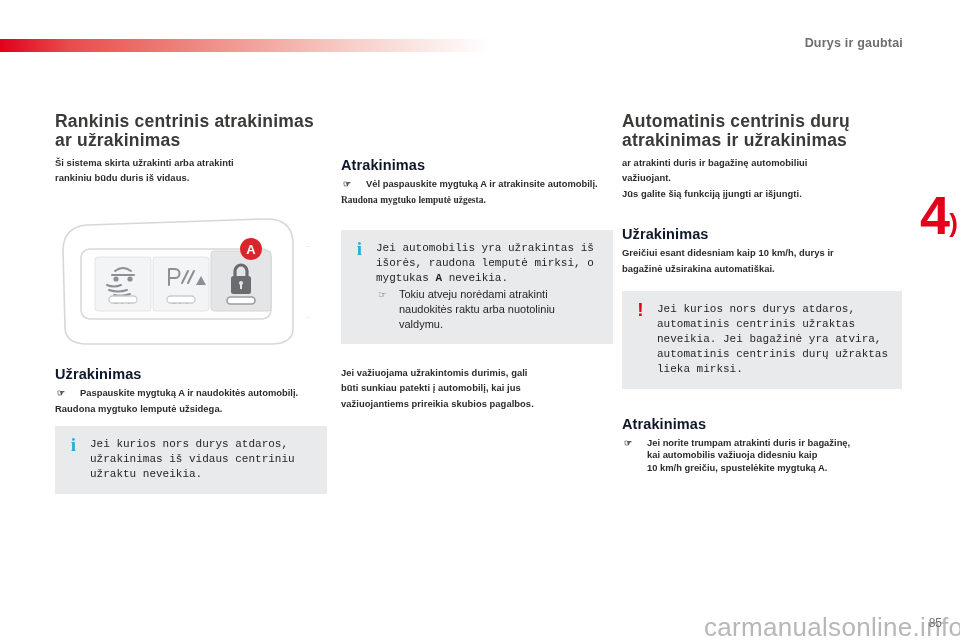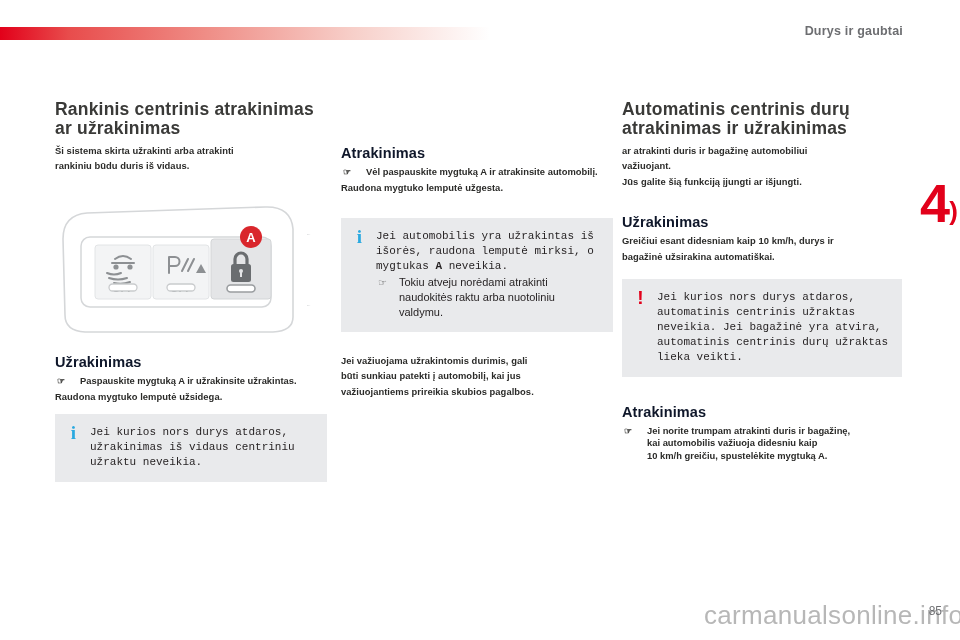--- a/index.html
+++ b/index.html
@@ -1,21 +1,21 @@
 <!DOCTYPE html>
 <html><head>
 <meta charset="utf-8">
 <style>
   html,body{margin:0;padding:0;}
   body{
     width:960px;height:640px;background:#ffffff;
     font-family:"Liberation Sans", sans-serif;
     color:#231f20;position:relative;overflow:hidden;
   }
-  .page{position:absolute;inset:0;}
+  .page{position:absolute;inset:0;margin-top:12px;}
 
   
   .hdr-bar{
     position:absolute;left:0;top:27px;width:490px;height:13px;
     background:linear-gradient(to right,#e2001a 0%,#e84c4c 14%,#ef8d86 42%,#f7cfc9 72%,#ffffff 100%);
   }
   .hdr-title{
     position:absolute;right:57px;top:24px;
     font-size:12.5px;font-weight:bold;color:#6d6e71;letter-spacing:.2px;
     white-space:nowrap;
@@ -169,42 +169,42 @@
 
         <circle cx="196" cy="38" r="11" fill="#d9262c"></circle>
         <text x="196" y="43" font-family="Liberation Sans, sans-serif" font-size="13" font-weight="bold" fill="#ffffff" text-anchor="middle">A</text>
       </svg>
     </div>
 
     <h2 class="sub">Užrakinimas</h2>
     <ul class="blist">
       <li>
         <span class="bullet">☞</span>
-        <span>Paspauskite mygtuką A ir užrakinsite užrakintas.</span>
+        <span>Paspauskite mygtuką A ir naudokitės automobilį.</span>
       </li>
     </ul>
     <p class="body loose">Raudona mygtuko lemputė užsidega.</p>
 
     <div class="notebox">
       <span class="glyph info">i</span>
       <div class="ntext">
         <p>Jei kurios nors durys atdaros, užrakinimas iš vidaus centriniu užraktu neveikia.</p>
       </div>
     </div>
   </div>
 
   <div class="col col-2" style="top:145px;">
     <h2 class="sub">Atrakinimas</h2>
     <ul class="blist">
       <li>
         <span class="bullet">☞</span>
         <span>Vėl paspauskite mygtuką A ir atrakinsite automobilį.</span>
       </li>
     </ul>
-    <p class="body" style="margin-bottom:23px;">Raudona mygtuko lemputė užgesta.</p>
+    <p class="body" style="margin-bottom:23px;font-family:Liberation Serif, serif;">Raudona mygtuko lemputė užgesta.</p>
 
     <div class="notebox">
       <span class="glyph info">i</span>
       <div class="ntext">
         <p><span>Jei automobilis yra užrakintas iš išorės, raudona lemputė mirksi, o mygtukas </span><b>A</b><span> neveikia.</span></p>
         <ul class="subbullets">
           <li>
             <span class="bullet">☞</span>
             <span>Tokiu atveju norėdami atrakinti naudokitės raktu arba nuotoliniu valdymu.</span>
           </li>
@@ -223,21 +223,21 @@
     <p class="body">važiuojant.</p>
     <p class="body" style="margin-bottom:26px;">Jūs galite šią funkciją įjungti ar išjungti.</p>
 
     <h2 class="sub">Užrakinimas</h2>
     <p class="body">Greičiui esant didesniam kaip 10 km/h, durys ir</p>
     <p class="body" style="margin-bottom:16px;">bagažinė užsirakina automatiškai.</p>
 
     <div class="notebox">
       <span class="glyph warn">!</span>
       <div class="ntext">
-        <p>Jei kurios nors durys atdaros, automatinis centrinis užraktas neveikia. Jei bagažinė yra atvira, automatinis centrinis durų užraktas lieka veikti.</p>
+        <p>Jei kurios nors durys atdaros, automatinis centrinis užraktas neveikia. Jei bagažinė yra atvira, automatinis centrinis durų užraktas lieka mirksi.</p>
       </div>
     </div>
 
     <h2 class="sub" style="margin-top:27px;">Atrakinimas</h2>
     <ul class="blist">
       <li>
         <span class="bullet">☞</span>
         <span>Jei norite trumpam atrakinti duris ir bagažinę,</span><br>
         <span>kai automobilis važiuoja didesniu kaip</span><br>
         <span>10 km/h greičiu, spustelėkite mygtuką A.</span>

